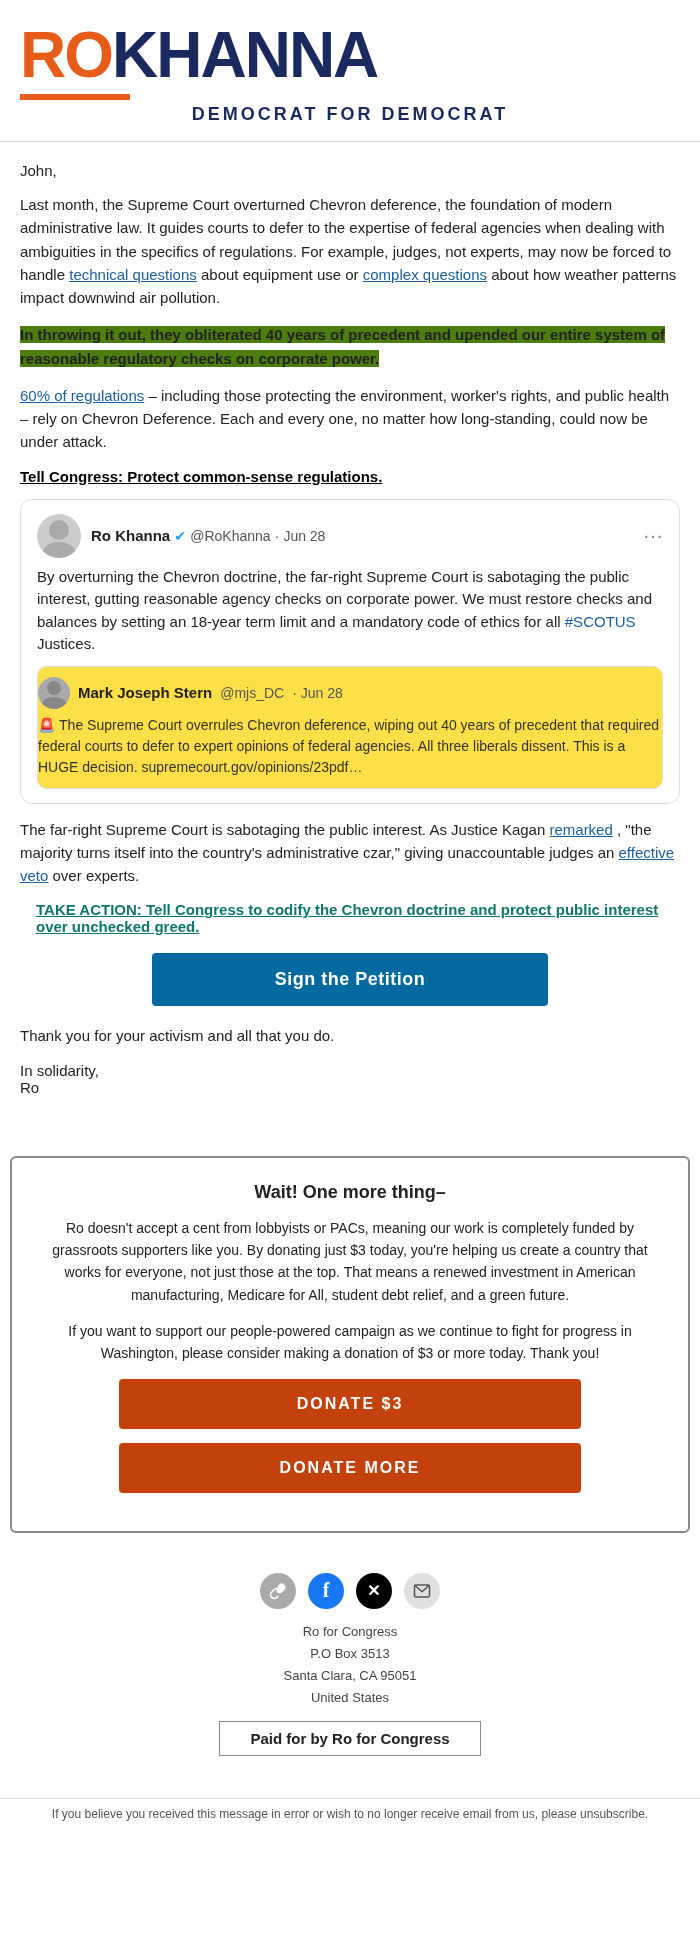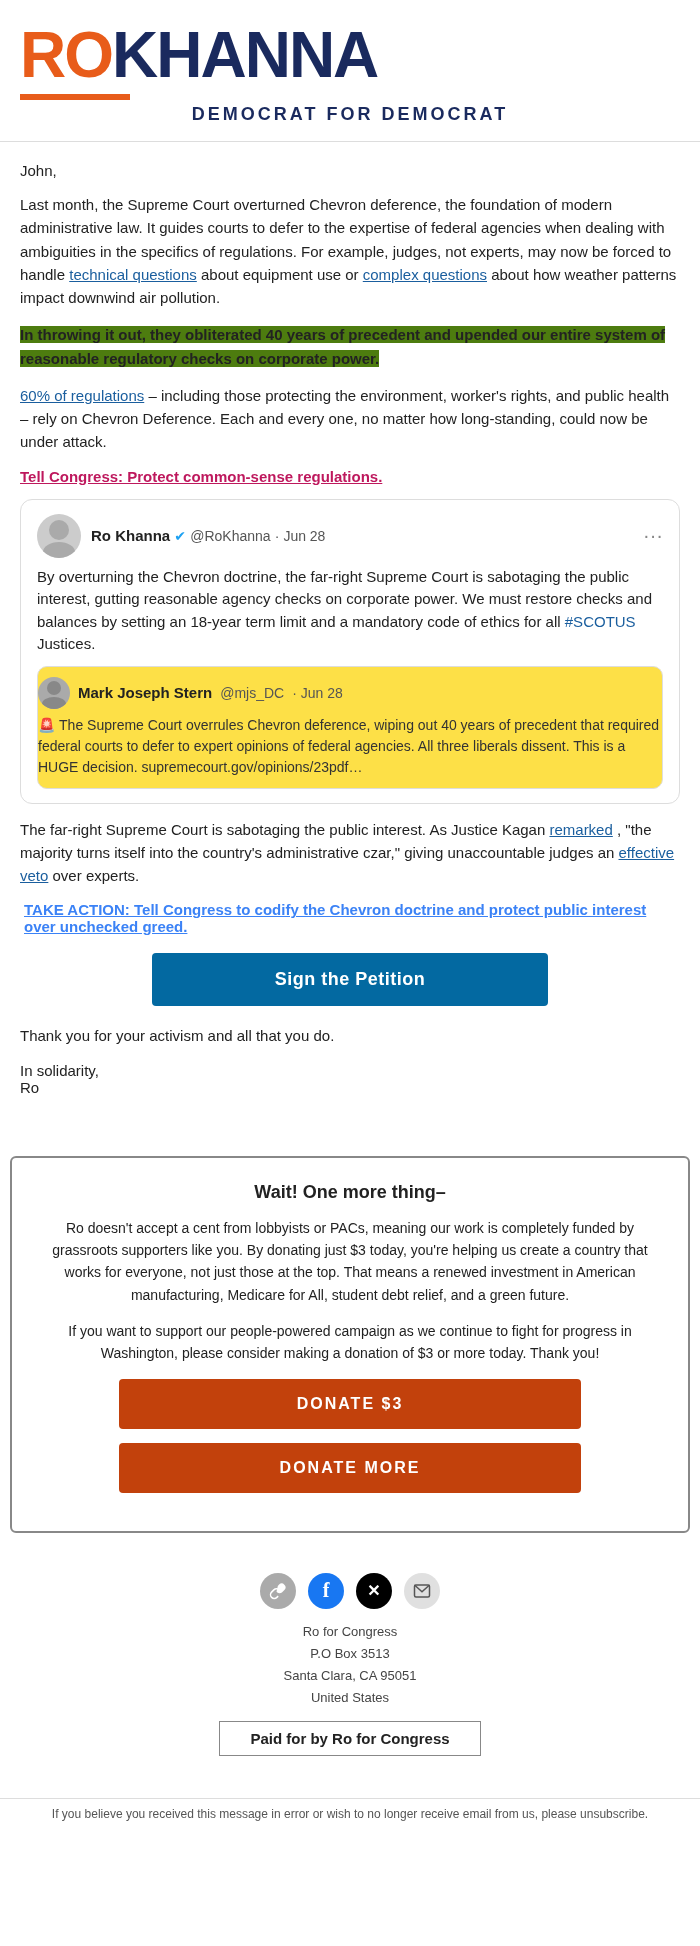--- a/index.html
+++ b/index.html
@@ -150,32 +150,32 @@
       align-items: center;
       gap: 8px;
       margin-bottom: 6px;
     }
     .nested-tweet-body {
       font-size: 14px;
       line-height: 1.5;
       color: #333;
     }
     .action-link {
-      color: #be185d;
+      color: #000000;
       font-weight: bold;
       text-decoration: underline;
       font-size: 15px;
     }
     .cta-link {
-      color: #3b82f6;
+      color: #0f766e;
       font-weight: bold;
       text-decoration: underline;
       font-size: 15px;
       display: block;
-      margin: 14px 4px;
+      margin: 14px 16px;
     }
     .btn-orange {
       display: block;
       width: 60%;
       margin: 18px auto;
       background: #0369a1;
       color: #fff;
       font-size: 18px;
       font-weight: bold;
       padding: 16px 0;

